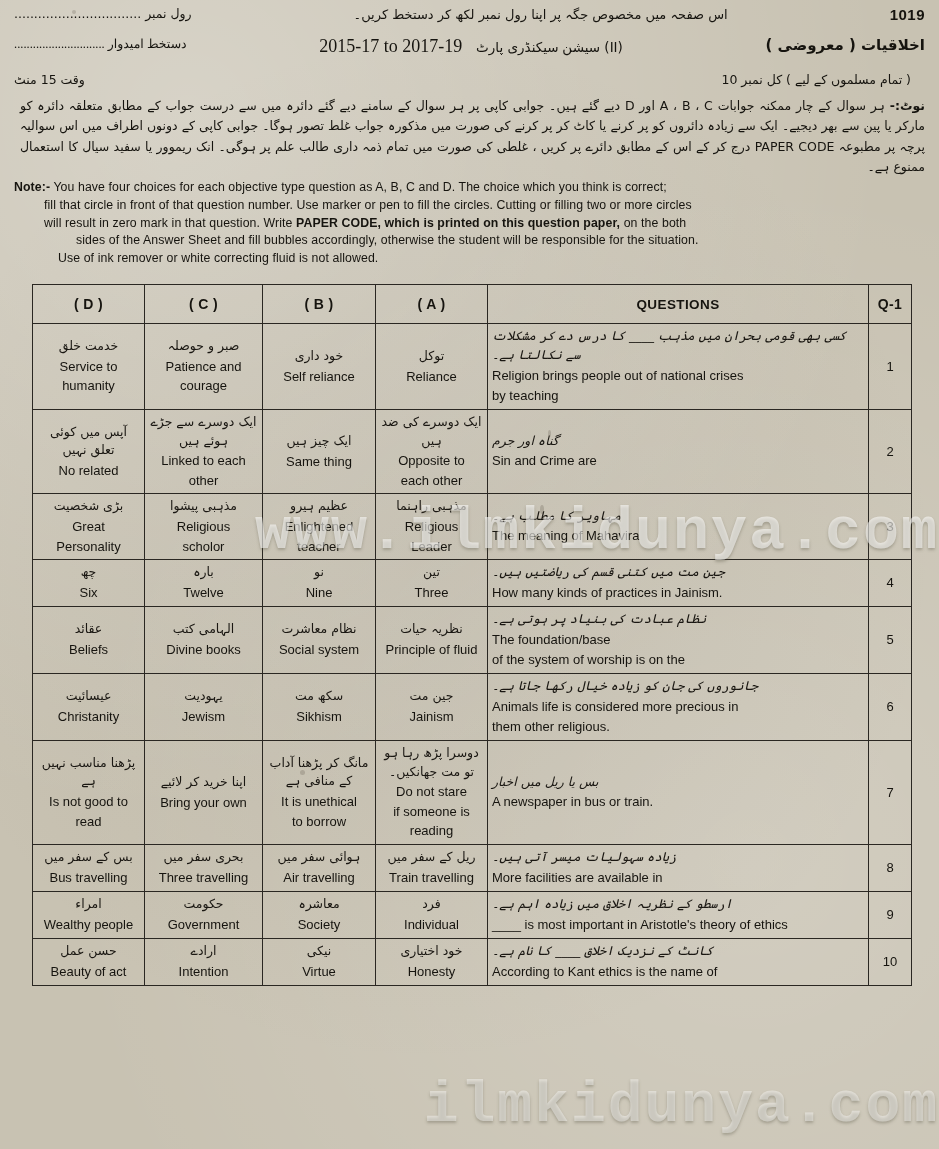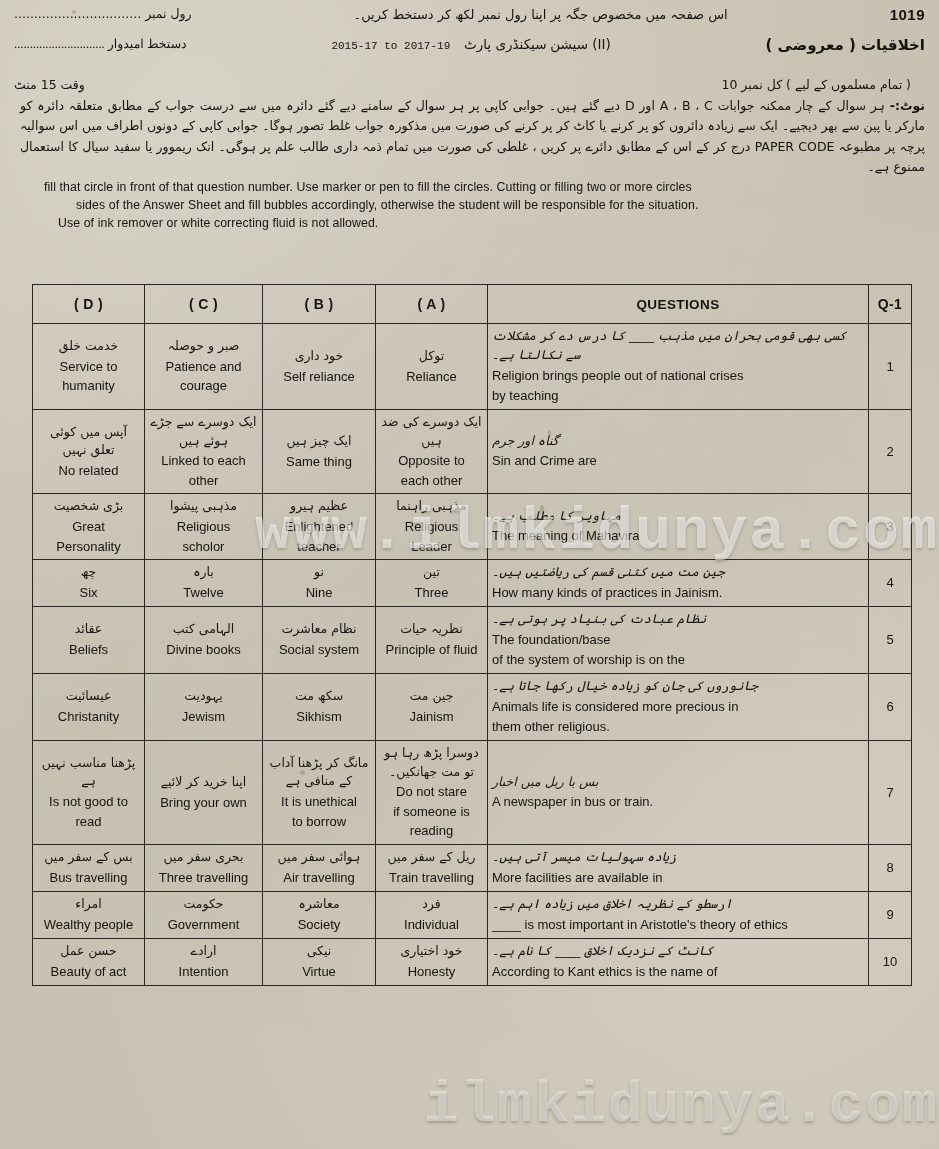--- a/index.html
+++ b/index.html
@@ -65,27 +65,27 @@
   .row2-mid {
     flex: 1;
     text-align: center;
     font-size: 13.5px;
   }
   .subject-line {
     font-size: 15px;
     font-weight: bold;
   }
   .session {
-    font-size: 11px;
-    font-family: Liberation Mono, monospace;
+    font-size: 18px;
+    font-family: Liberation Serif, serif;
   }
 
   .row-3 {
     display: flex;
-    align-items: flex-end;
+    align-items: center;
     justify-content: space-between;
     margin-top: 6px;
     height: 26px;
   }
   .time-allowed { font-size: 12.5px; }
   .paper-code {
     flex: 1;
     text-align: center;
     font-size: 16.5px;
     font-weight: bold;
@@ -245,21 +245,28 @@
         <span>کل نمبر 10</span>
       </div>
     </div>
 
     <div class="note-urdu">
       <span class="b">نوٹ:-</span>
       <span>ہر سوال کے چار ممکنہ جوابات A ، B ، C اور D دیے گئے ہیں۔ جوابی کاپی پر ہر سوال کے سامنے دیے گئے دائرہ میں سے درست جواب کے مطابق متعلقہ دائرہ کو مارکر یا پین سے بھر دیجیے۔ ایک سے زیادہ دائروں کو پر کرنے یا کاٹ کر پر کرنے کی صورت میں مذکورہ جواب غلط تصور ہوگا۔ جوابی کاپی کے دونوں اطراف میں اس سوالیہ پرچہ پر مطبوعہ PAPER CODE درج کر کے اس کے مطابق دائرے پر کریں ، غلطی کی صورت میں تمام ذمہ داری طالب علم پر ہوگی۔ انک ریموور یا سفید سیال کا استعمال ممنوع ہے۔</span>
     </div>
 
     <div class="note-eng">
+      <span><b>Note:-</b>
+      <span>You have four choices for each objective type question as A, B, C and D.  The choice which you think is correct;</span></span>
       <span class="ind">fill that circle in front of that question number.  Use marker or pen to fill the circles.  Cutting or filling two or more circles</span>
+      <span class="ind">
+        <span>will result in zero mark in that question.  Write</span>
+        <b>PAPER CODE, which is printed on this question paper,</b>
+        <span>on the   both</span>
+      </span>
       <span class="ind2">sides of  the  Answer  Sheet and fill bubbles accordingly,  otherwise  the student  will be responsible for  the situation.</span>
       <span class="ind3">Use  of ink remover or white correcting  fluid is not allowed.</span>
     </div>
   </div>
 
   <div class="tbl-wrap">
     <table class="mcq">
       <colgroup>
         <col class="c-d">
           <col class="c-c">

